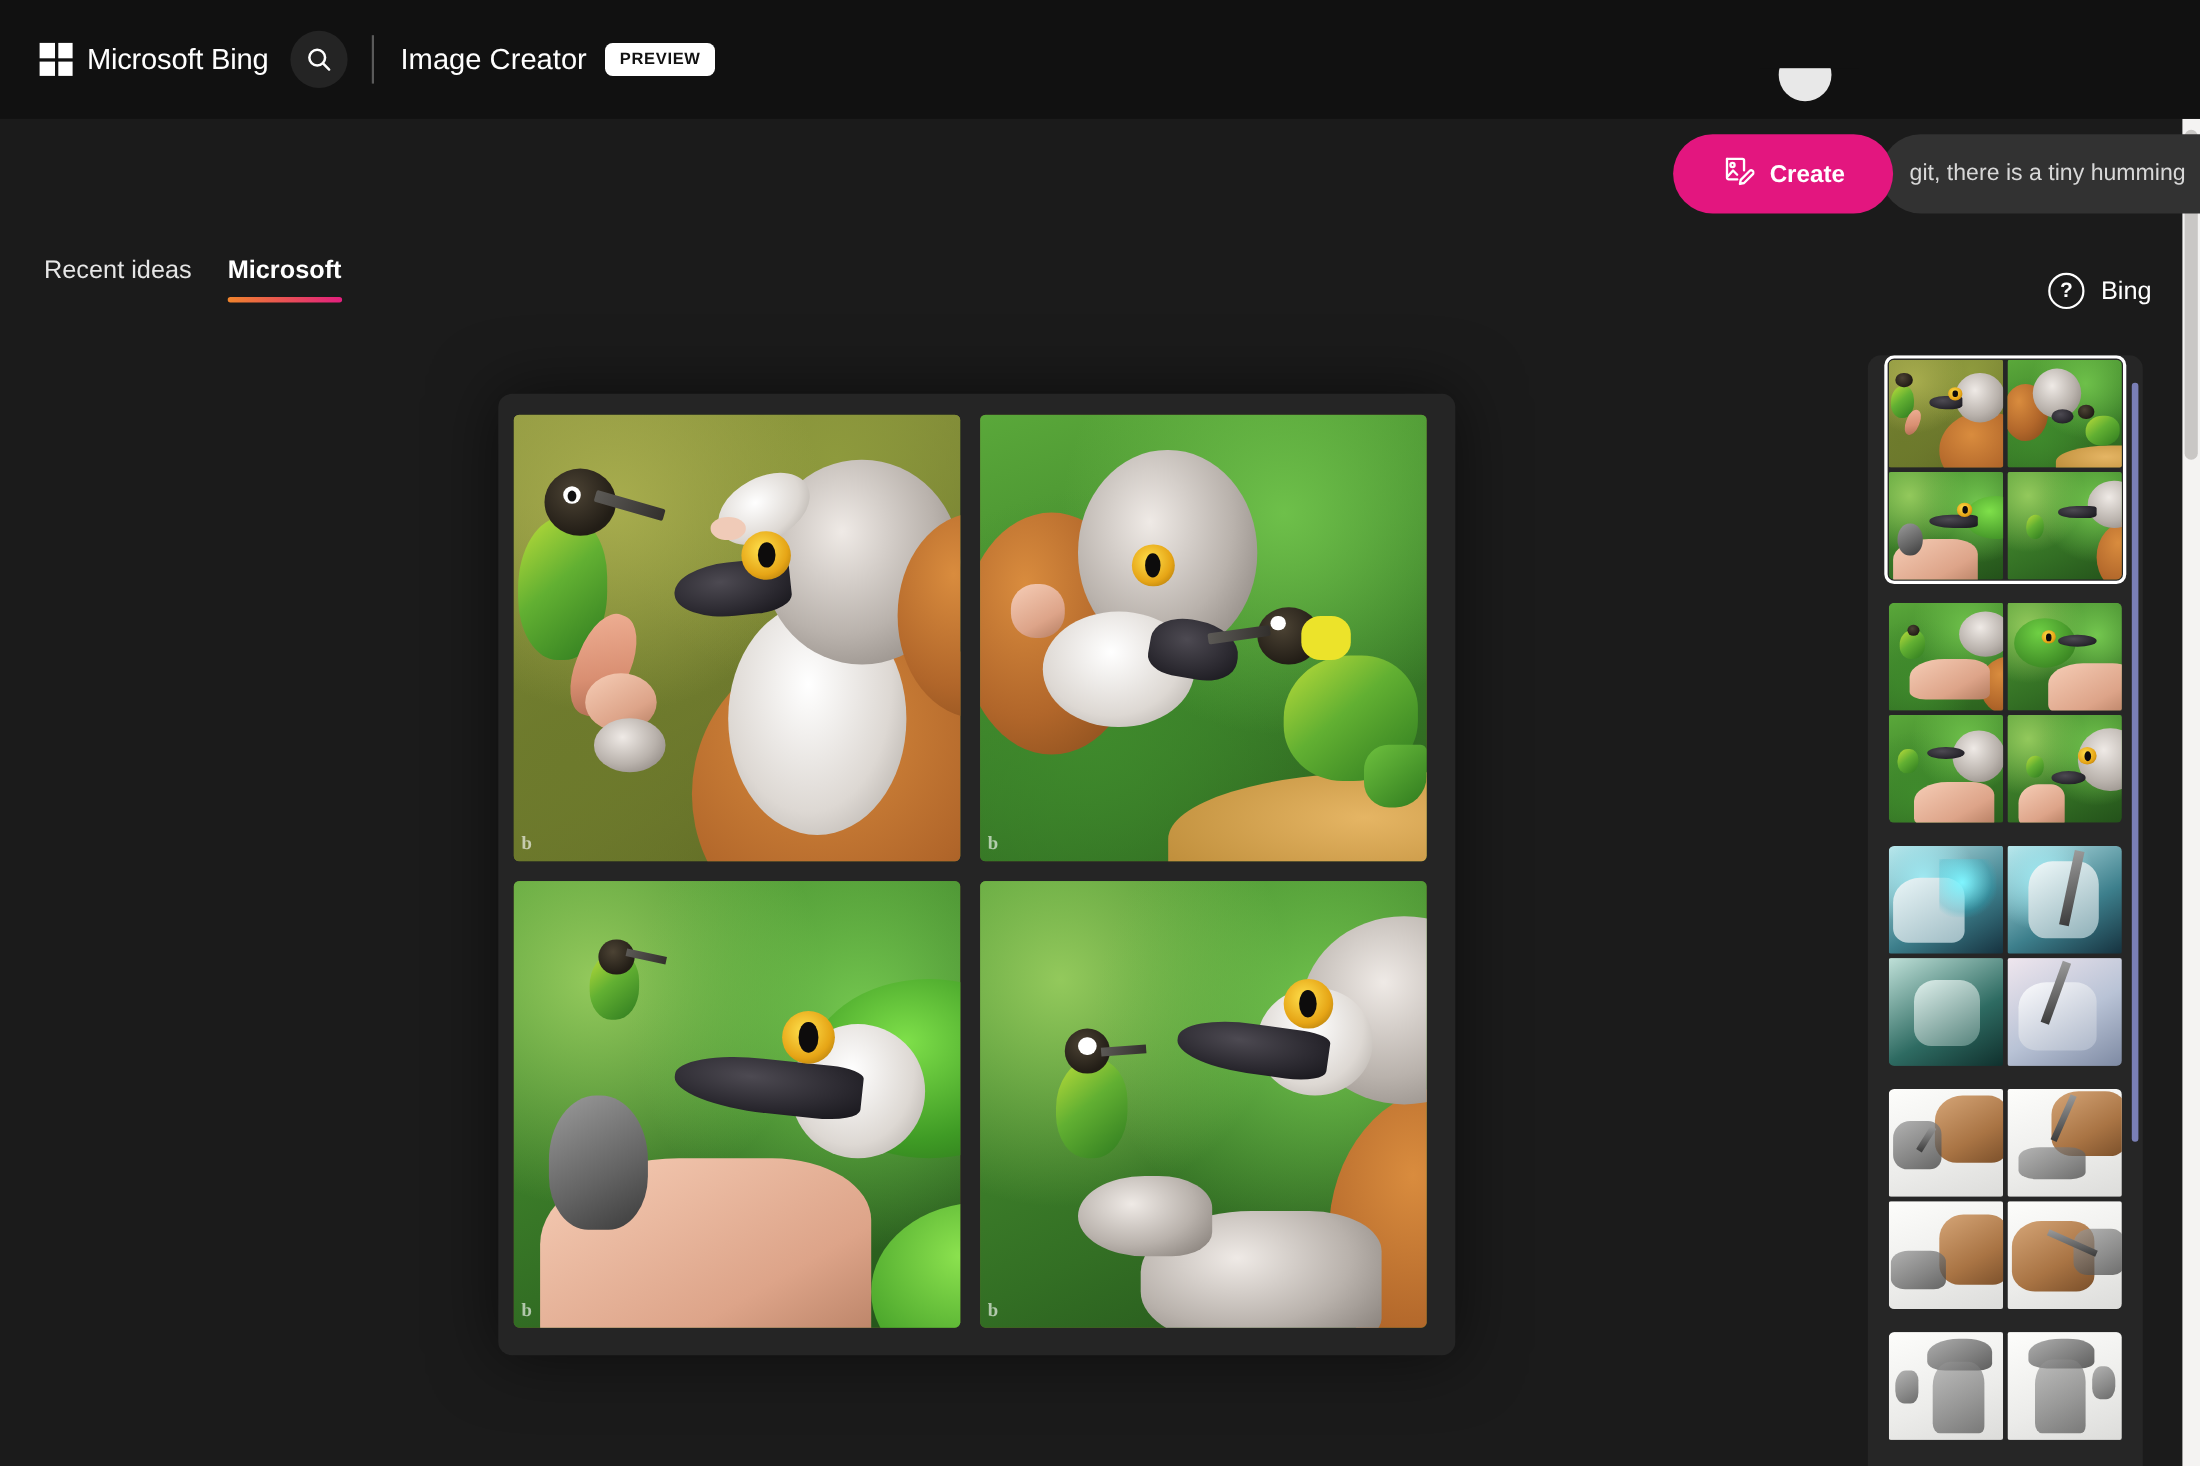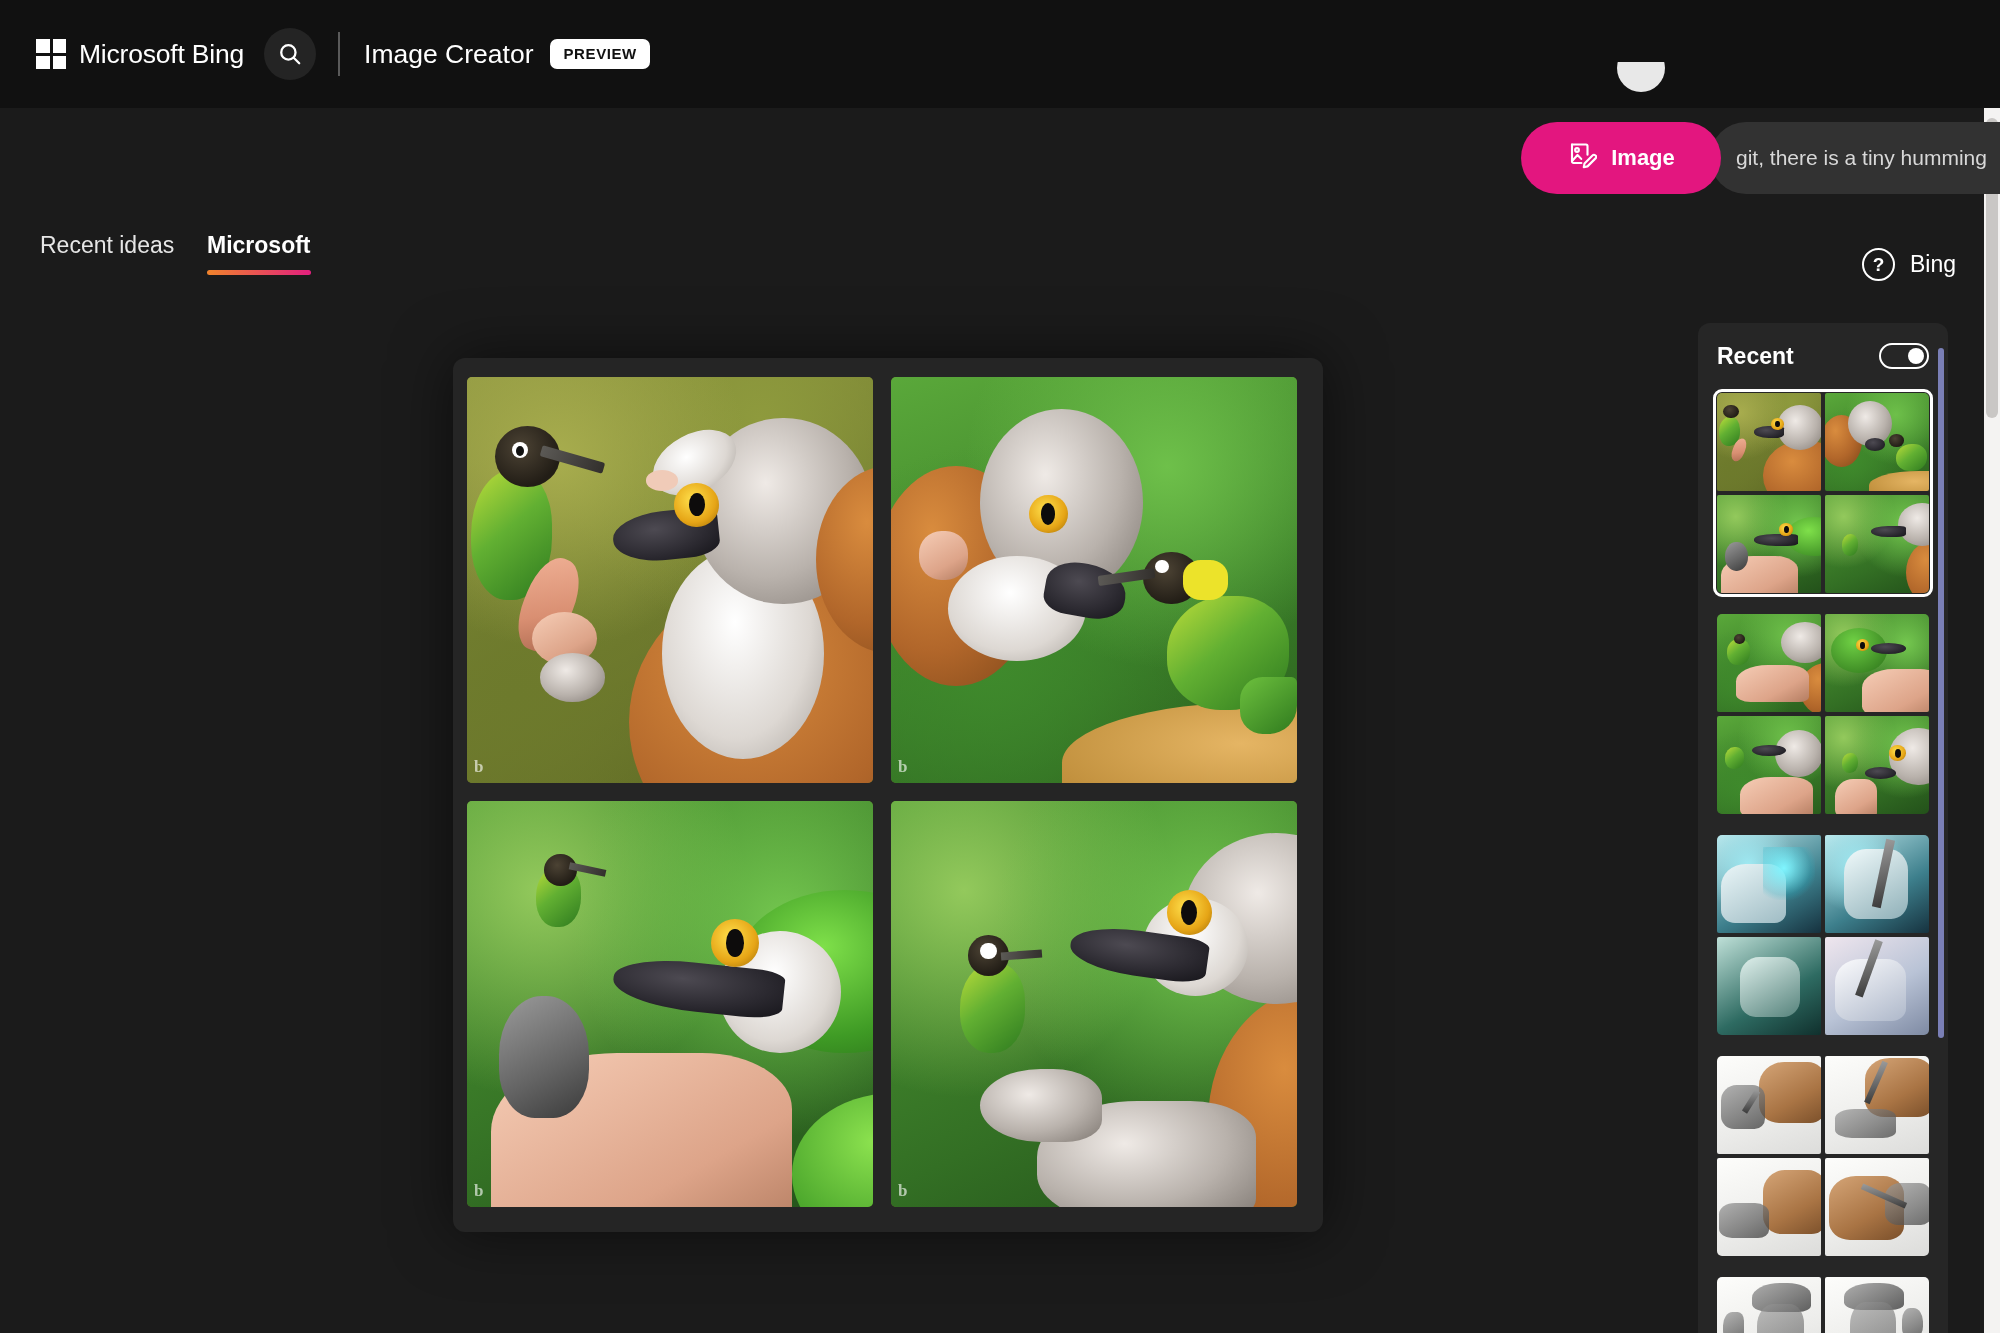--- a/index.html
+++ b/index.html
@@ -332,21 +332,21 @@
     <button class="create-btn">
       <span>
         <svg width="30" height="30" viewBox="0 0 24 24" fill="none" stroke="#ffffff" stroke-width="1.7" stroke-linejoin="round" stroke-linecap="round">
           <path d="M4 3.6h11.2a1.2 1.2 0 0 1 1.2 1.2v7"></path>
           <path d="M4 3.6v13.6a1.2 1.2 0 0 0 1.2 1.2h6.3"></path>
           <circle cx="8" cy="8" r="1.5"></circle>
           <path d="M4.6 16.2 8.4 12l3 3.1"></path>
           <path d="M20.6 12.2 14 18.8l-.6 3 3-.7 6.6-6.6a1.3 1.3 0 0 0 0-1.9l-.5-.4a1.3 1.3 0 0 0-1.9 0z"></path>
         </svg>
       </span>
-      <span>Image</span>
+      <span>Create</span>
     </button>
   </div>
 
   <div class="tabs-row">
     <div class="tab" style="left:40px;">
       <span>Recent ideas</span>
     </div>
     <div class="tab active" style="left:207px;">
       <span>Microsoft</span>
       <span class="tab-underline"></span>
@@ -439,26 +439,20 @@
         <div class="bird-green" style="position:absolute;left:17%;top:40%;width:16%;height:22%;"></div>
         <div class="bird-head-dark" style="position:absolute;left:19%;top:33%;width:10%;height:10%;"></div>
         <div style="position:absolute;left:22%;top:35%;width:4%;height:4%;border-radius:50%;background:#fff;"></div>
         <div class="beak" style="position:absolute;left:27%;top:37%;width:10%;height:2%;transform:rotate(-4deg);"></div>
       </div>
       <span class="bwm">b</span>
     </div>
   </div>
 
   <div class="recent-panel">
-    <div class="recent-head">
-      <span class="recent-title">Recent</span>
-      <span class="toggle">
-          <span class="knob"></span>
-        </span>
-    </div>
 
     <div class="recent-list">
 
       <div class="recent-item selected">
         <div class="recent-quad">
           <div class="thumb">
               <div class="art bokeh-olive"></div>
             <div class="lemur-body fur-orange" style="position:absolute;left:44%;top:48%;width:80%;height:72%;"></div>
             <div class="lemur-body fur-grey" style="position:absolute;left:58%;top:12%;width:44%;height:46%;"></div>
             <div class="lemur-body muzzle-dark" style="position:absolute;left:36%;top:34%;width:28%;height:12%;border-radius:48% 20% 30% 50%;"></div>

